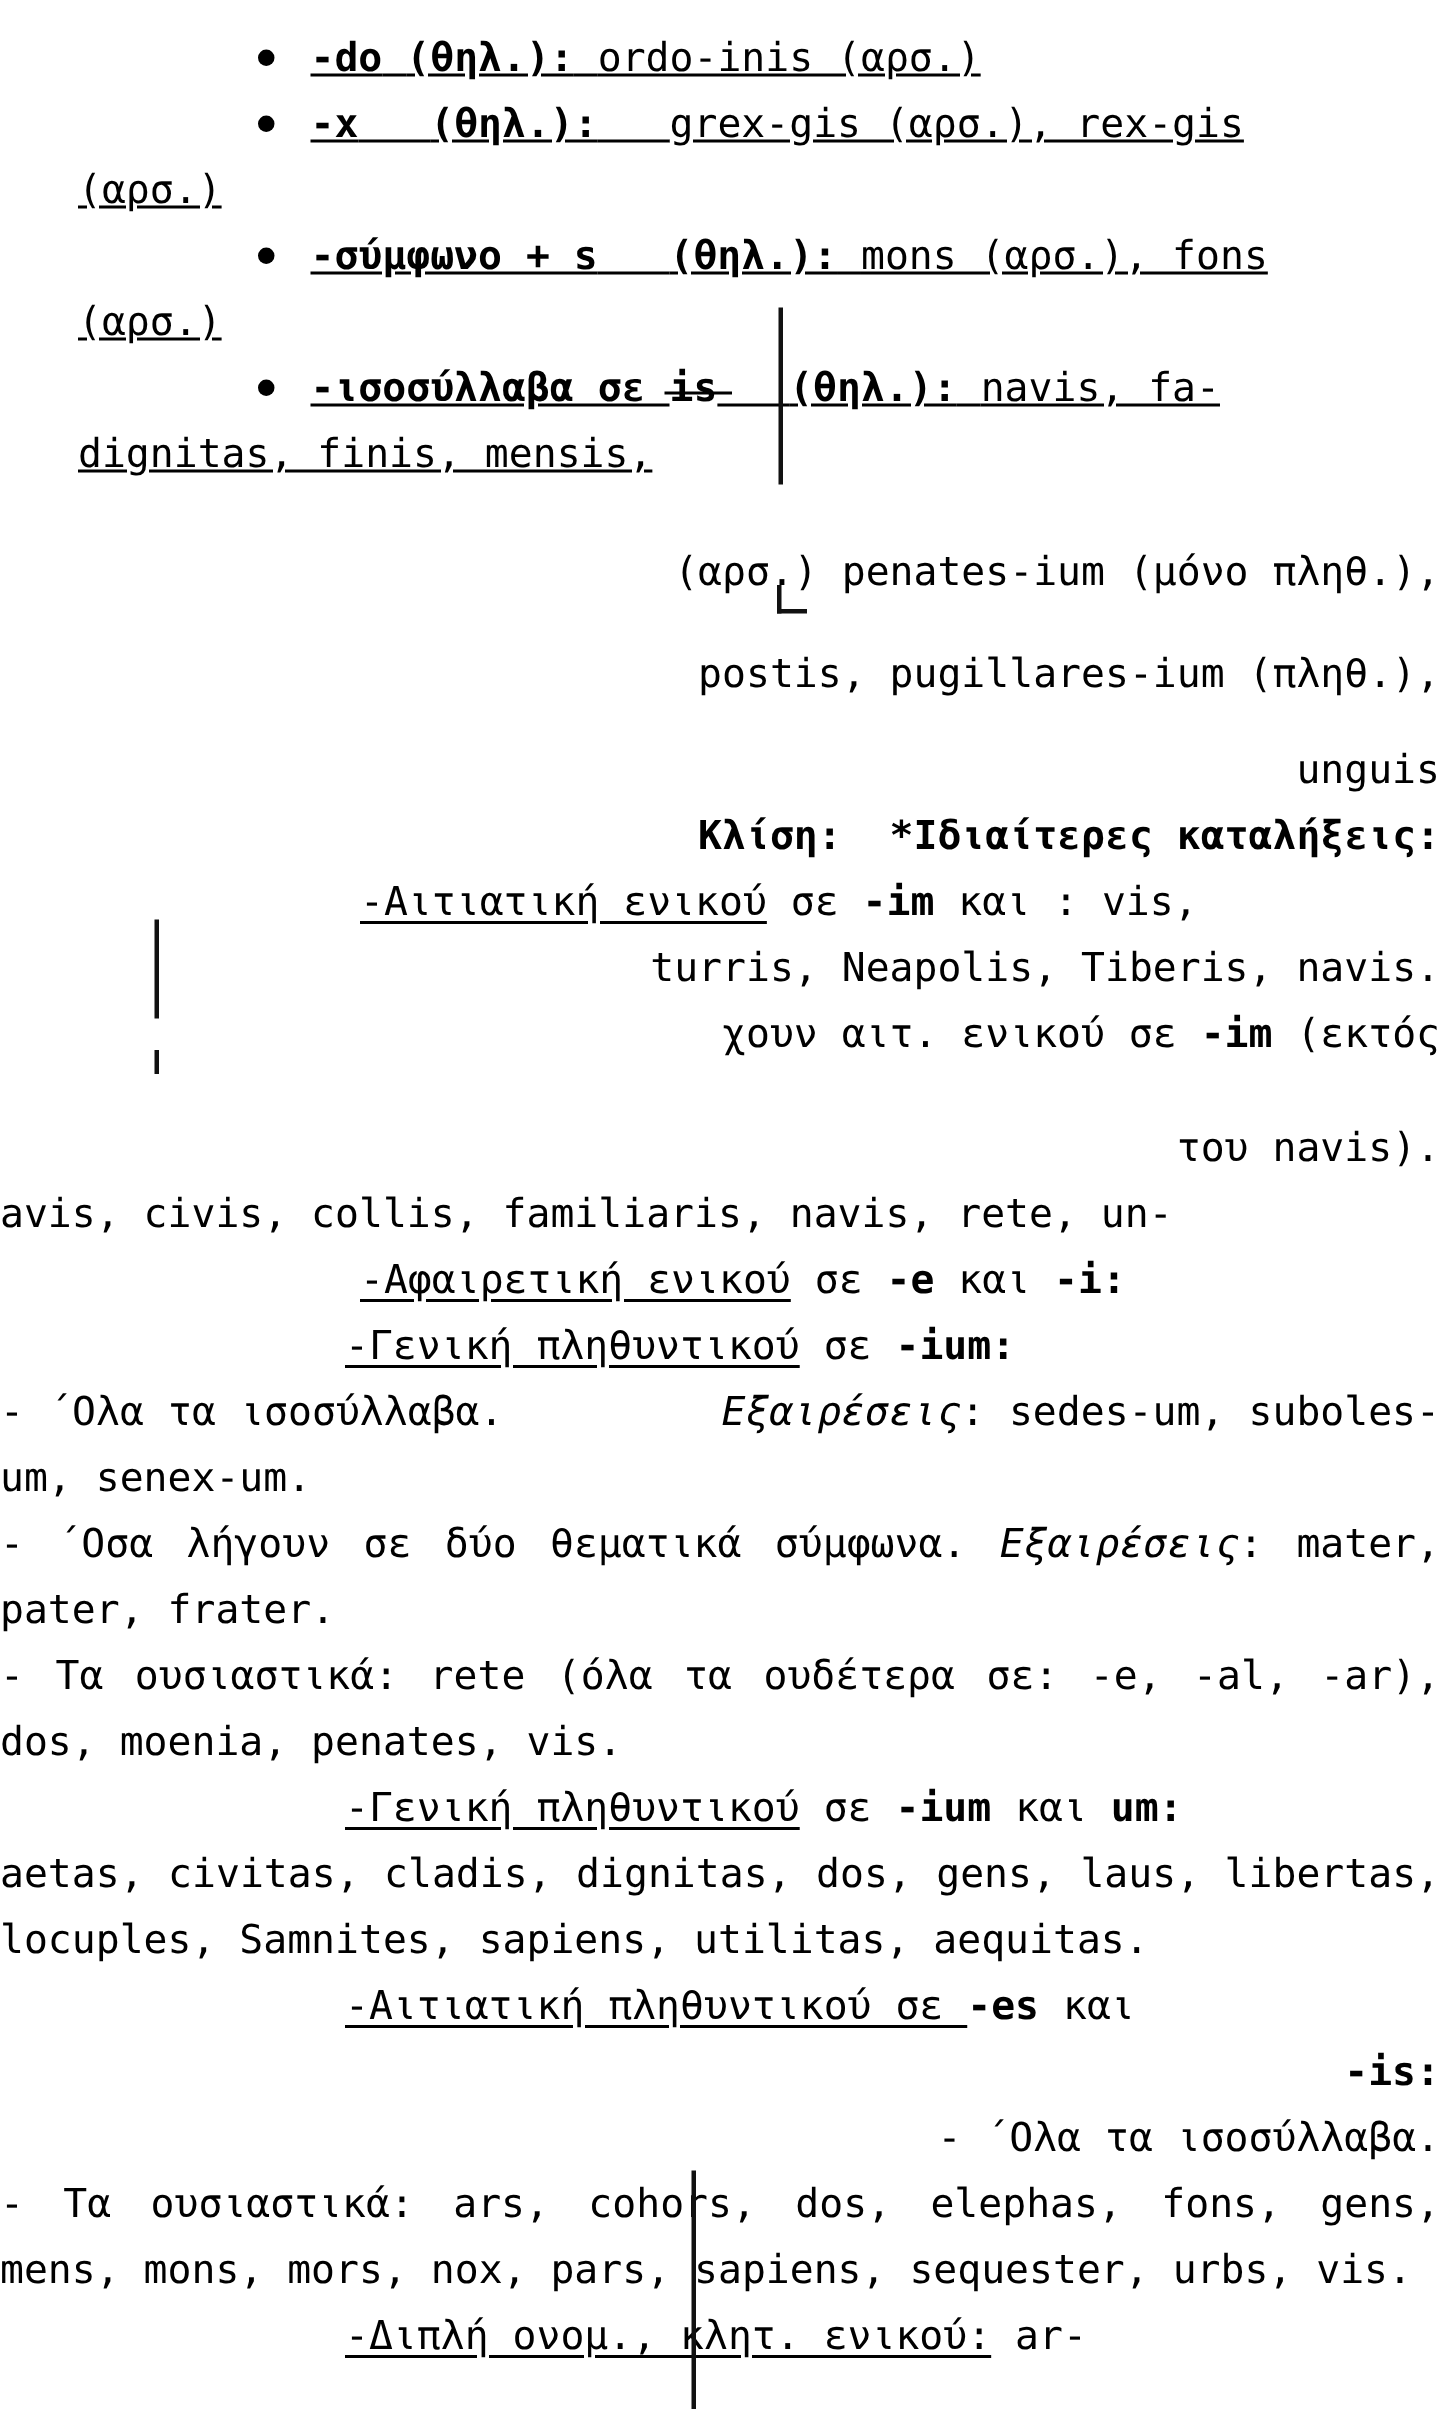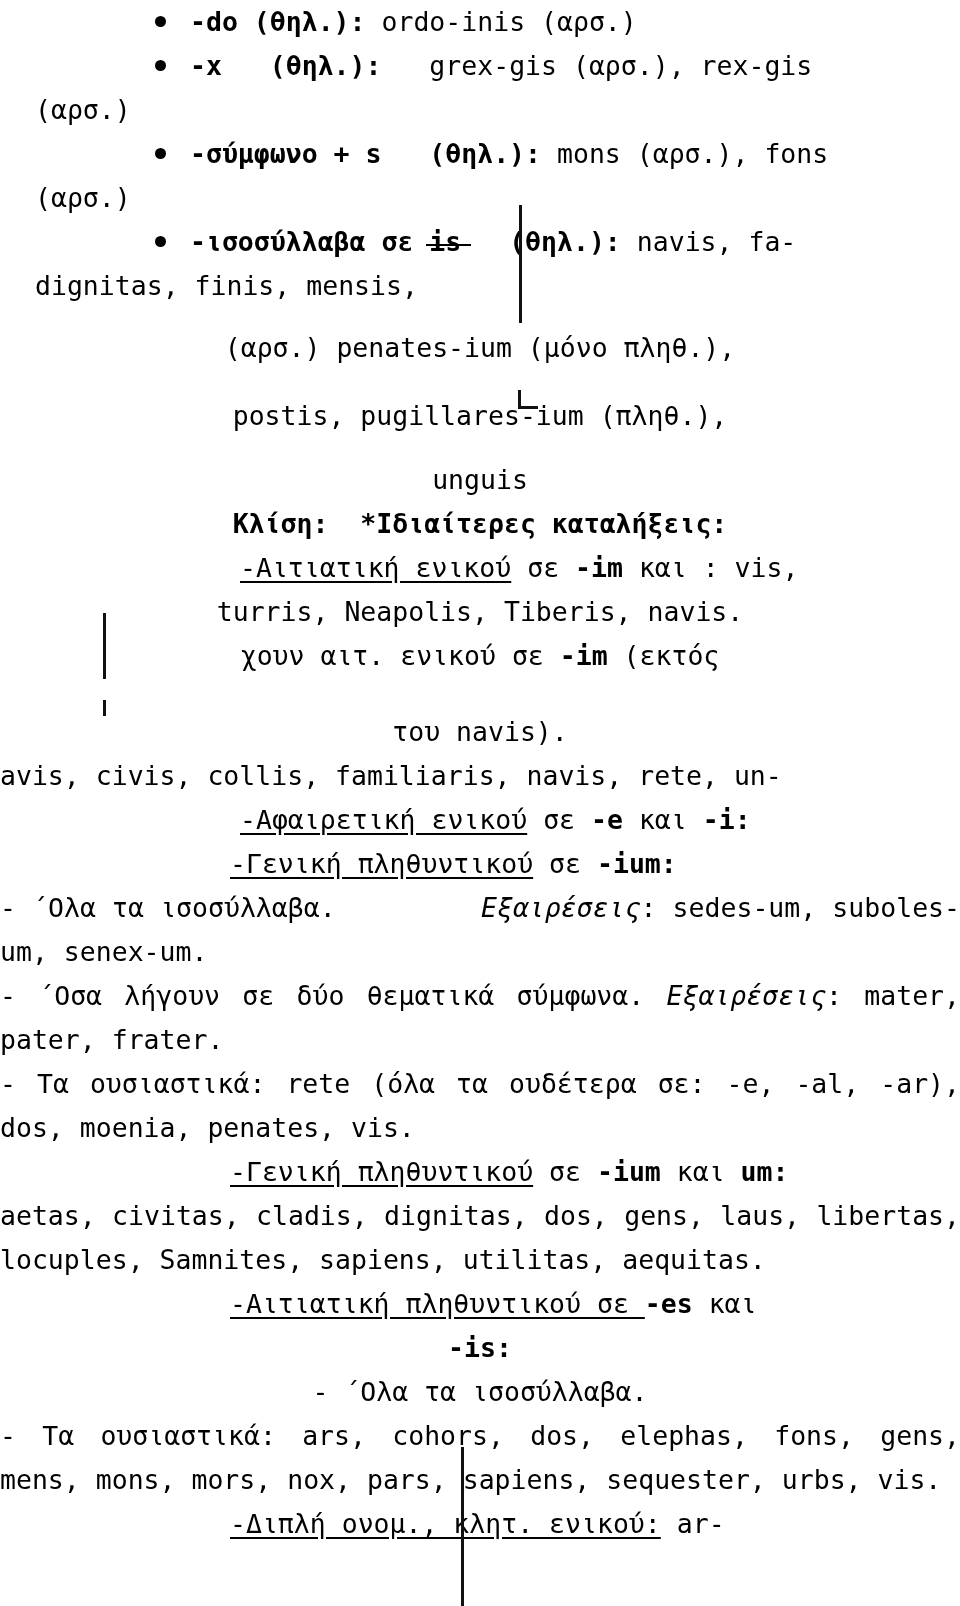--- a/index.html
+++ b/index.html
@@ -28,21 +28,22 @@
     box-sizing: border-box;
     font-size: 26.5px;
     line-height: 44px;
     letter-spacing: 0px;
   }
 
   
   .bullets {
     list-style: none;
     margin: 0;
-    padding: 0;
+    padding: 17px;
+    text-decoration: underline;
   }
   .bullets li {
     position: relative;
     margin: 0 0 0 0;
     padding-left: 190px;
     text-indent: 0;
     text-align: justify;
     text-justify: inter-word;
     min-height: 44px;
   }
@@ -64,21 +65,21 @@
     padding-left: 0;
   }
 
   
   .p {
     text-align: justify;
     text-justify: inter-word;
     margin: 0;
   }
   .p-left {
-    text-align: center;
+    text-align: right;
     margin: 0;
   }
   .ind {
     display: inline-block;
     width: 240px;
   }
   .ind2 {
     display: inline-block;
     width: 230px;
   }

